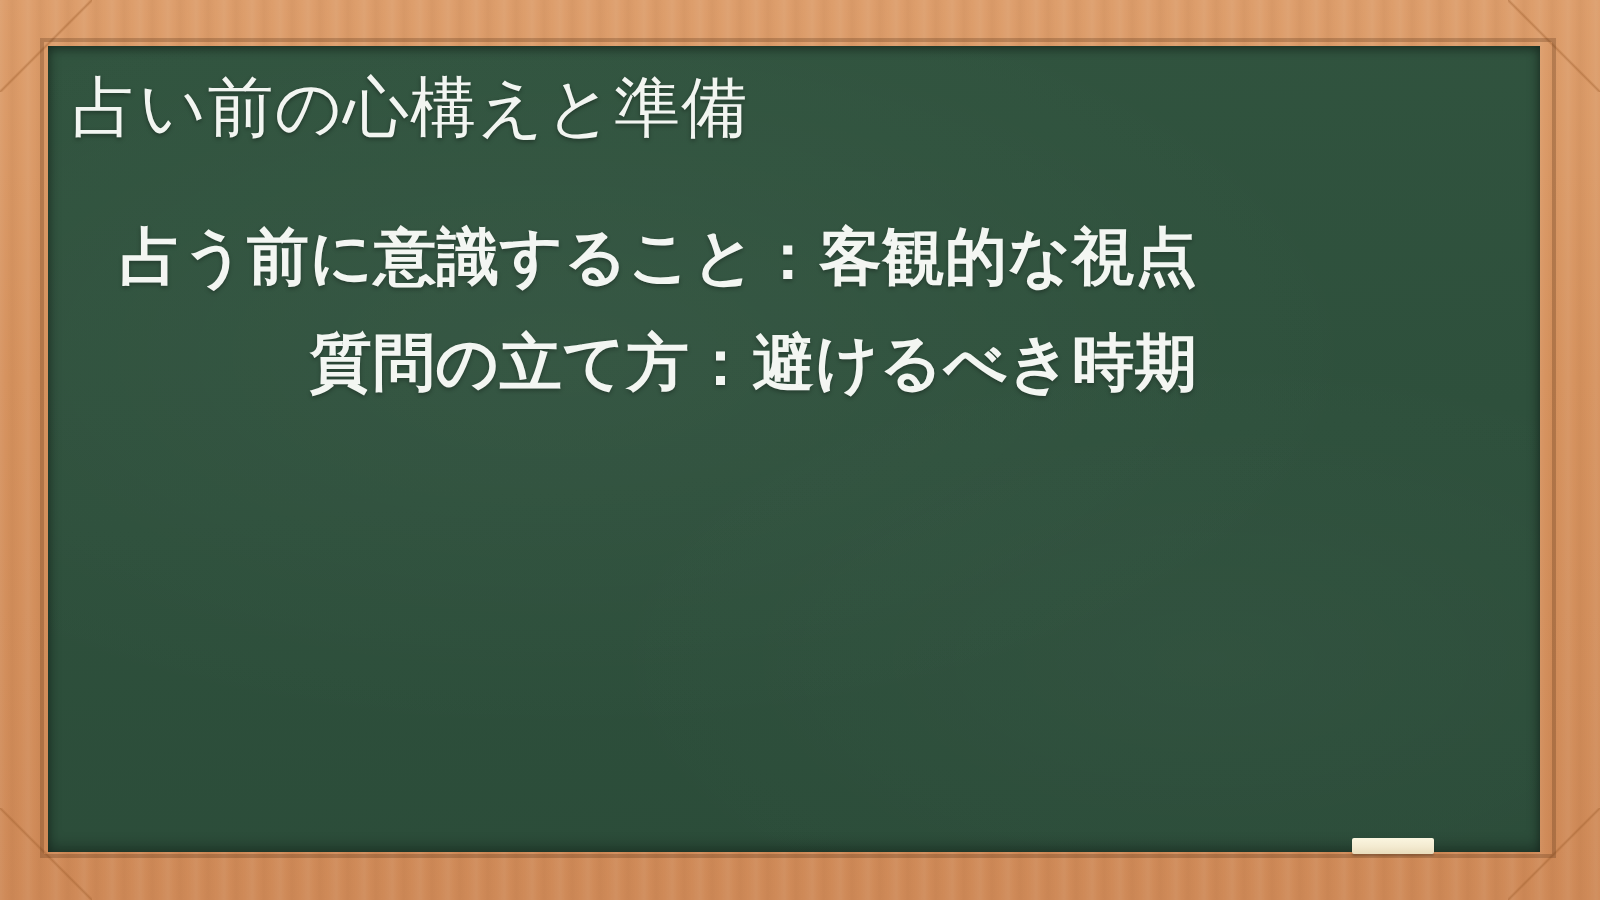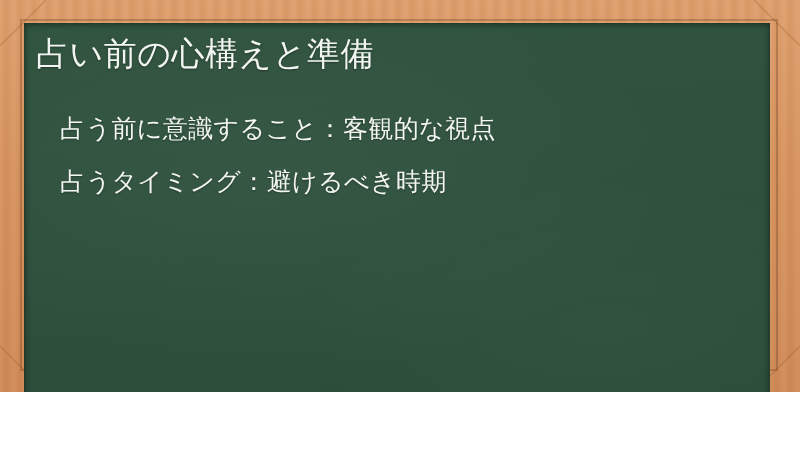--- a/index.html
+++ b/index.html
@@ -8,21 +8,21 @@
     padding: 0;
     background: #ffffff;
   }
   body {
     font-family: "Liberation Sans", "DejaVu Sans", sans-serif;
   }
 
   .slide {
     position: relative;
     width: 800px;
-    height: 392px;
+    height: 450px;
     overflow: hidden;
     background: #ffffff;
   }
 
   
   .frame {
     position: absolute;
     inset: 0;
     background:
       repeating-linear-gradient(
@@ -92,26 +92,27 @@
   .bullet-list {
     position: absolute;
     left: 36px;
     top: 79px;
     margin: 0;
     padding: 0;
     list-style: none;
   }
   .bullet-item {
     color: #f3f6f2;
-    font-size: 25px;
+    font-size: 31px;
     line-height: 53px;
-    font-weight: 400;
+    font-weight: 700;
     letter-spacing: 0.4px;
     white-space: nowrap;
     text-shadow: 0 1px 2px rgba(0,0,0,0.30);
+    text-align: right;
   }
 
   
   .chalk-stick {
     position: absolute;
     left: 652px;
     top: 396px;
     width: 41px;
     height: 8px;
     background: linear-gradient(180deg, #fbf6e0 0%, #f3ead0 55%, #e8dcbc 100%);
@@ -133,21 +134,21 @@
 
   <div class="frame-inner-shadow"></div>
 
   <div class="board">
     <div class="board-content">
 
       <div class="slide-title">占い前の心構えと準備</div>
 
       <ul class="bullet-list">
         <li class="bullet-item">占う前に意識すること：客観的な視点</li>
-        <li class="bullet-item">占うタイミング：避けるべき時期</li>
+        <li class="bullet-item">質問の立て方：避けるべき時期</li>
       </ul>
 
       <div class="chalk-stick"></div>
 
     </div>
   </div>
 
 </div>
 
 </body></html>

